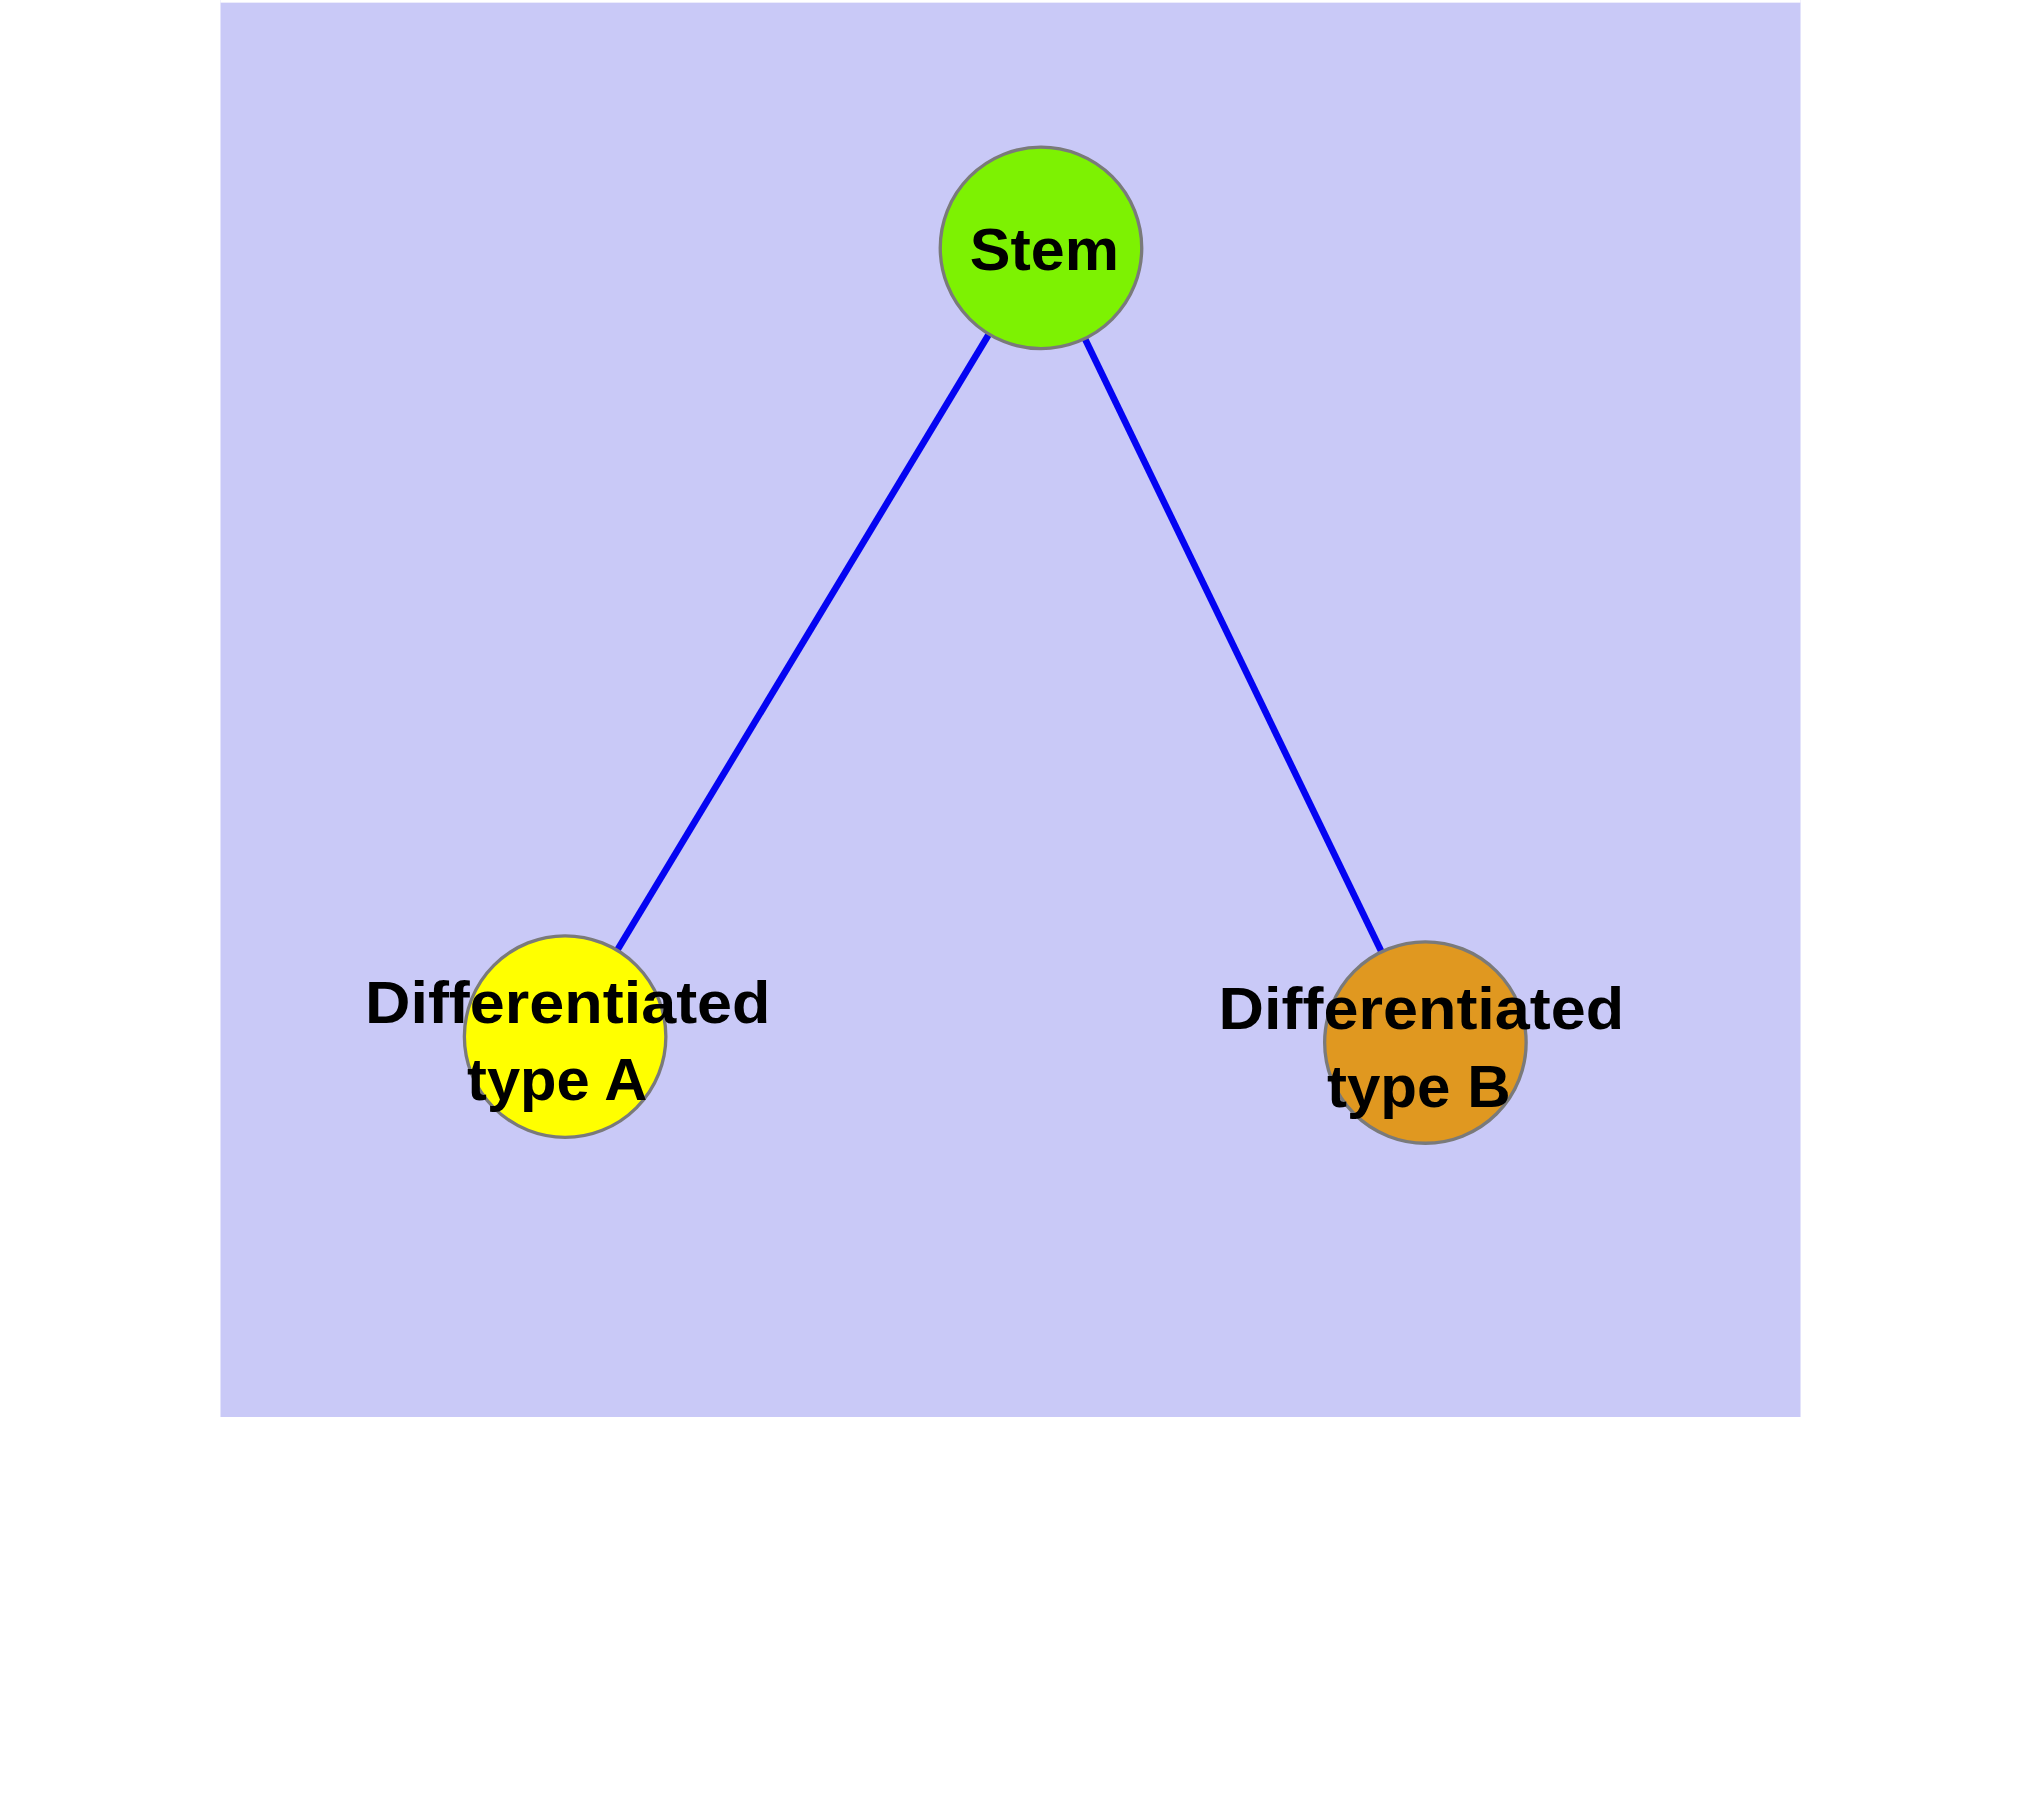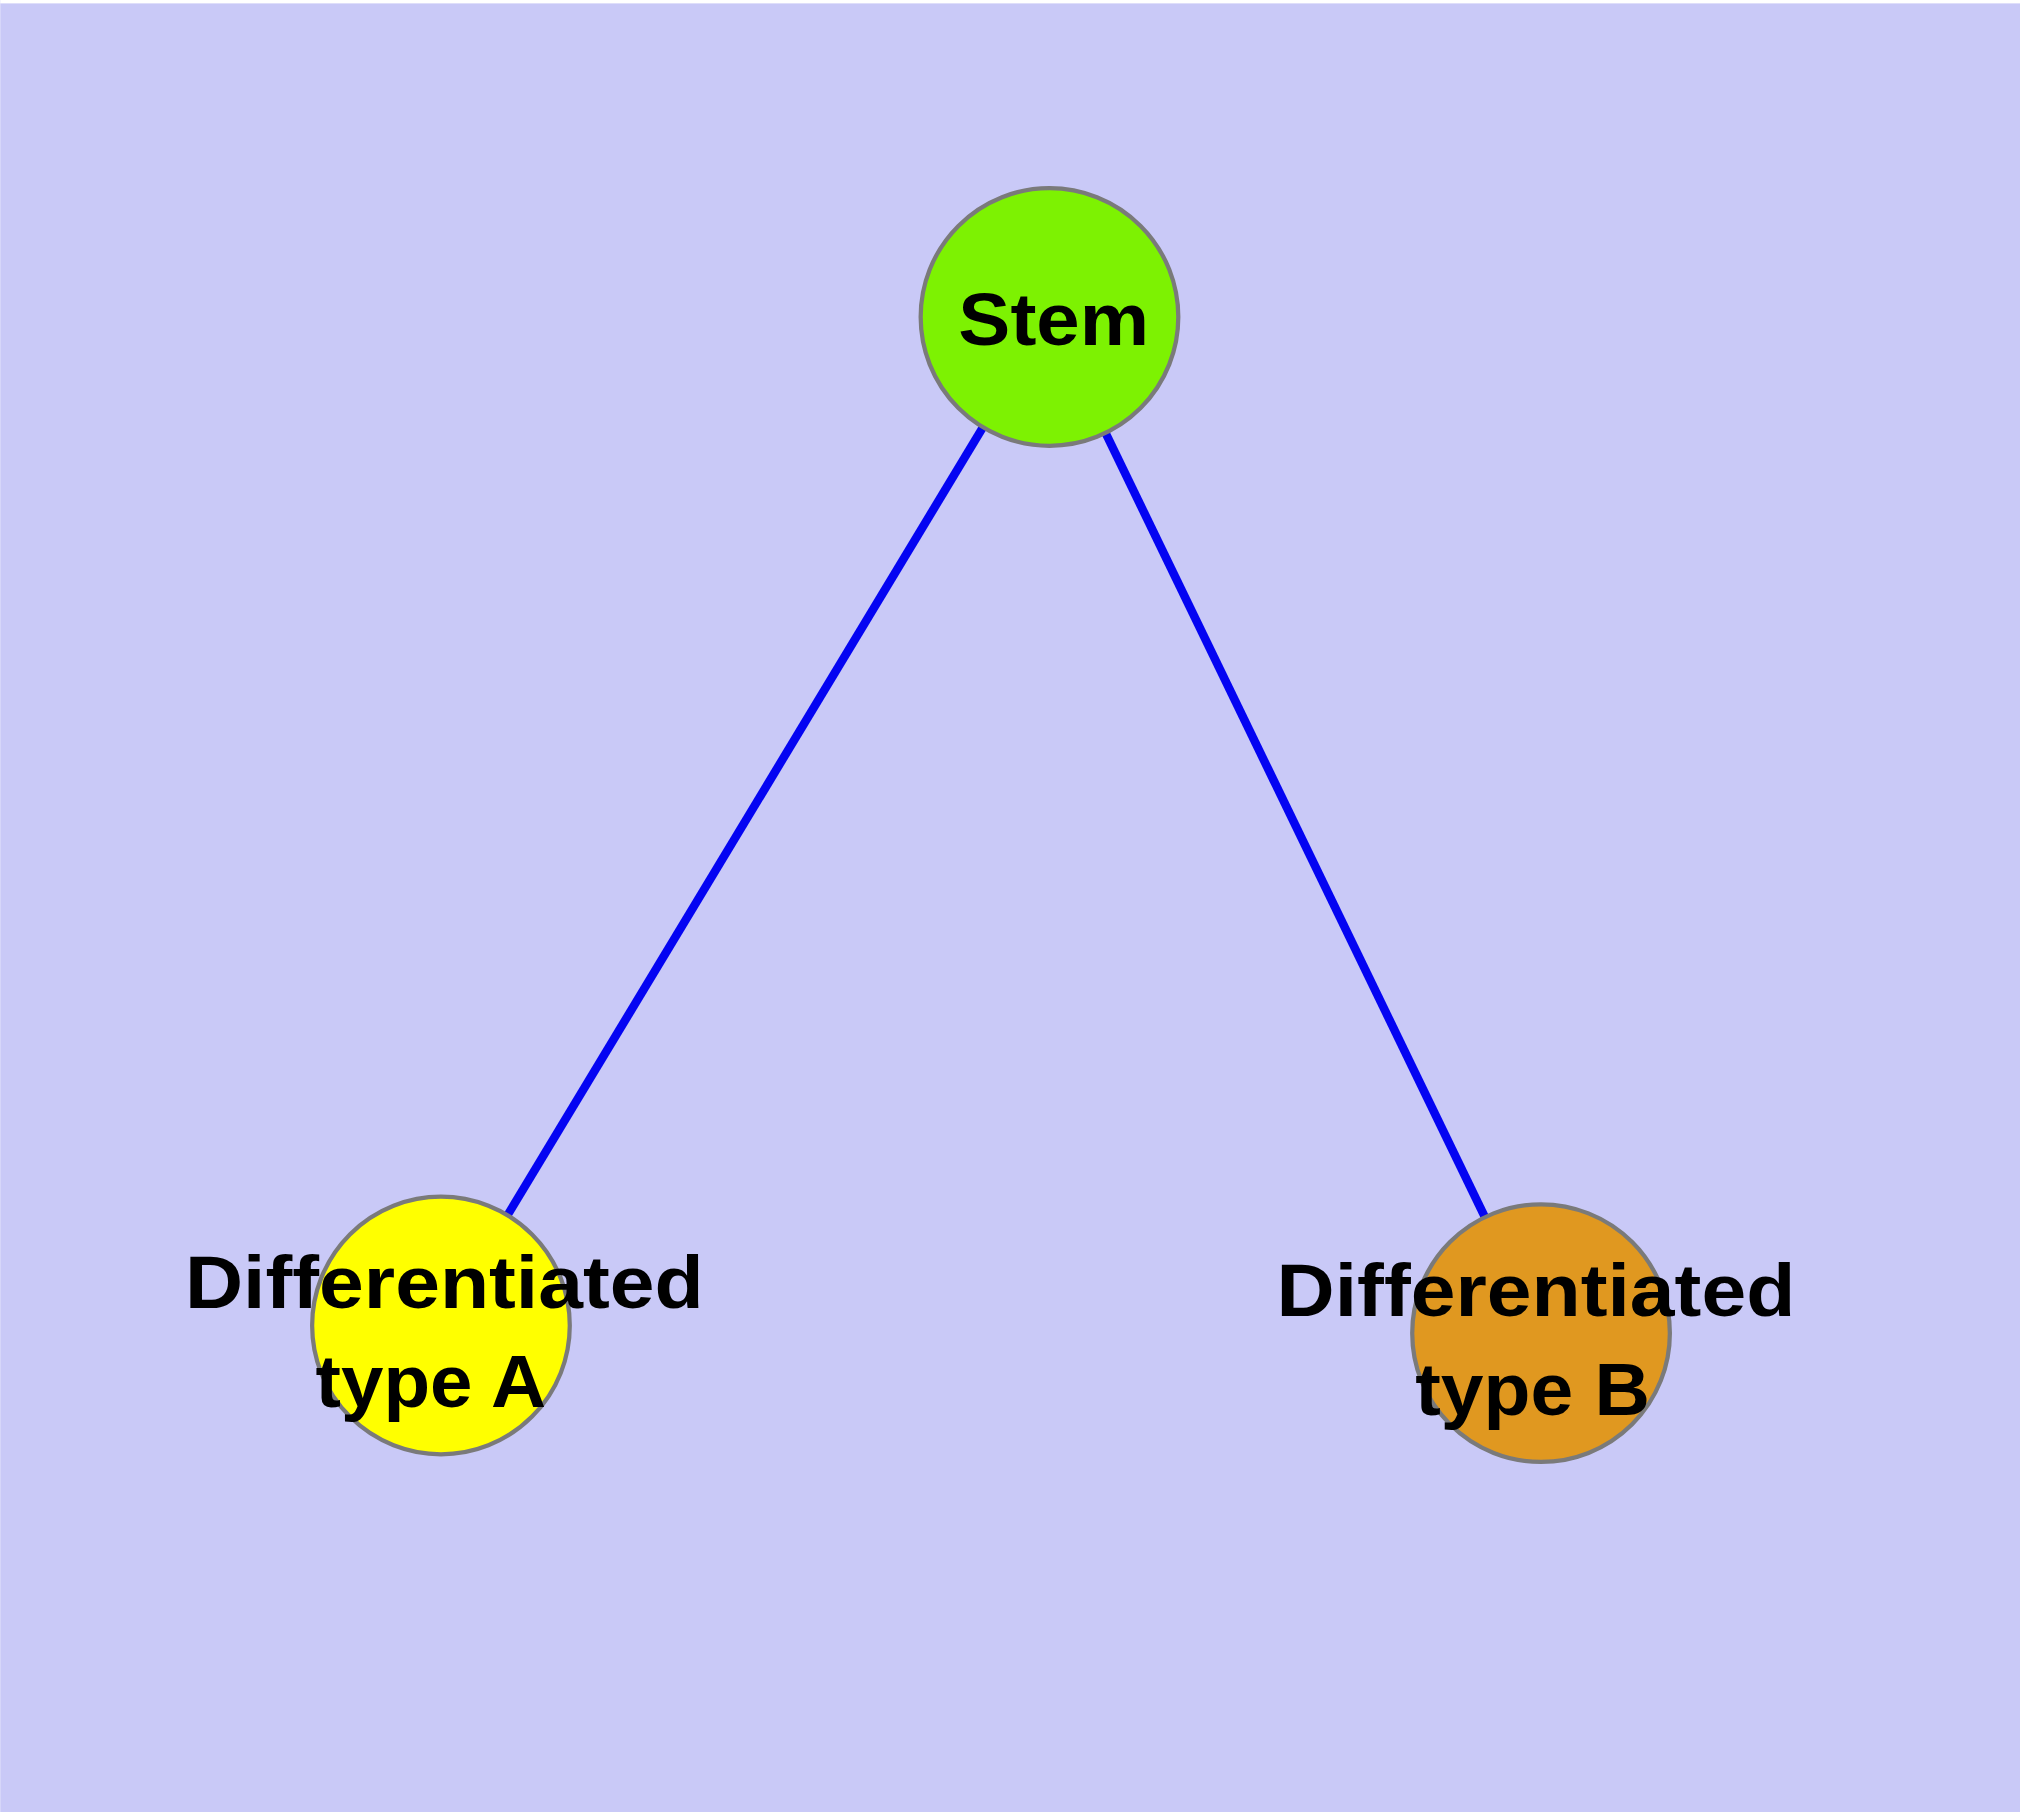--- a/index.html
+++ b/index.html
@@ -3,21 +3,21 @@
 <meta charset="utf-8">
 <style>
   html, body {
     margin: 0;
     padding: 0;
     background: #ffffff;
   }
   .stage {
     position: relative;
     width: 2021px;
-    height: 1812px;
+    height: 1417px;
     overflow: hidden;
     font-family: "Liberation Sans", sans-serif;
   }
   .stage svg {
     display: block;
     width: 100%;
     height: 100%;
   }
   .node-circle {
     stroke-width: 5px;

